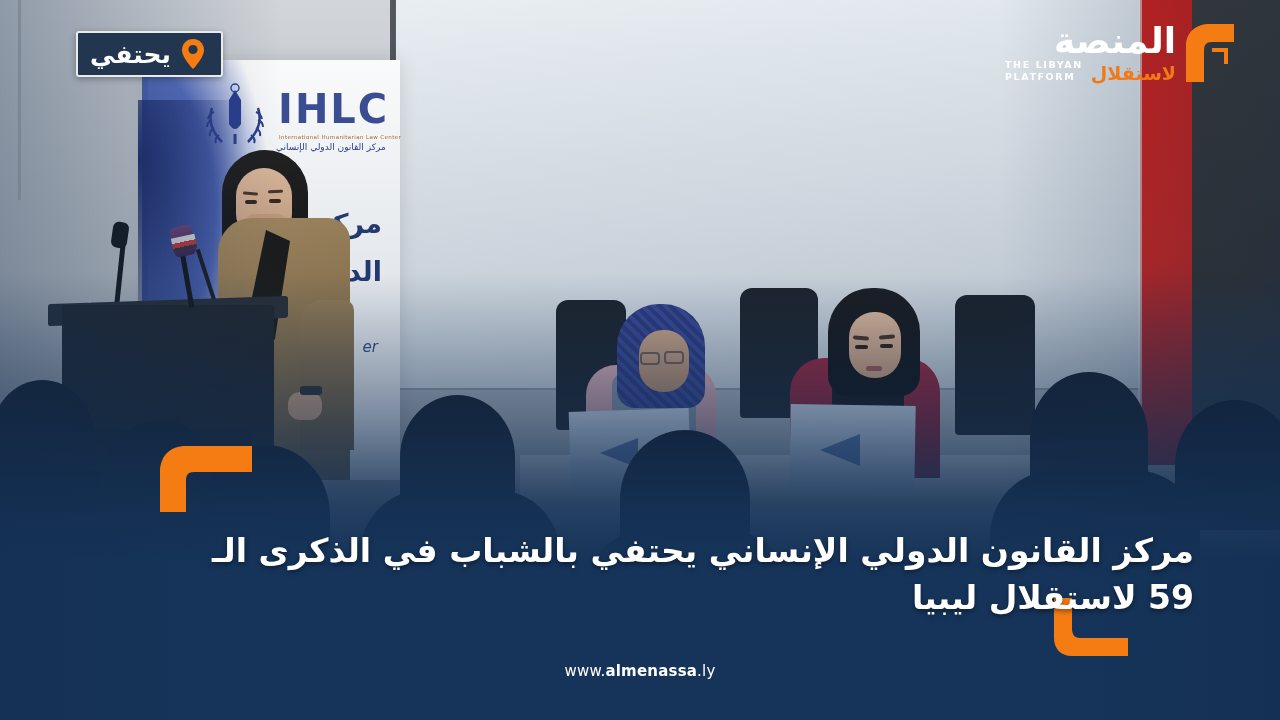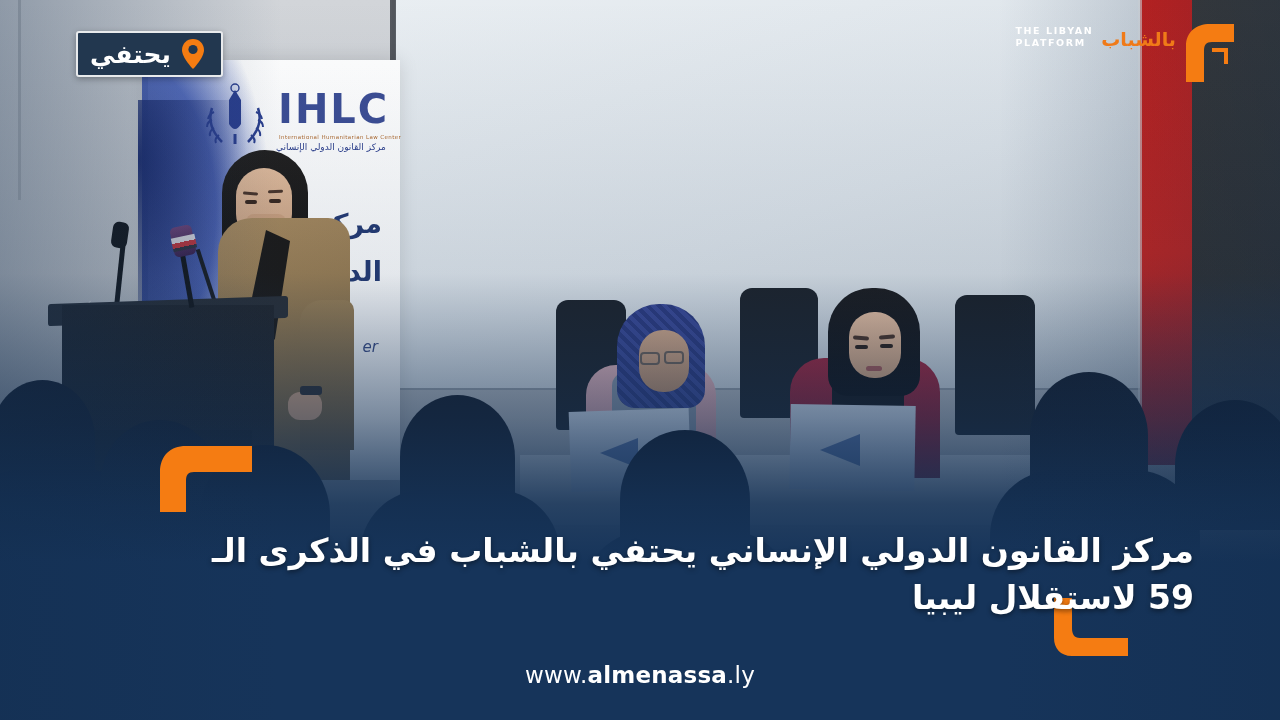--- a/index.html
+++ b/index.html
@@ -342,21 +342,21 @@
 
   .headline{
     position:absolute;right:86px;top:528px;width:1000px;
     text-align:right;direction:rtl;color:#ffffff;
     font-size:33px;font-weight:700;line-height:1.42;
     text-shadow:0 2px 5px rgba(0,0,0,.45);
   }
 
   .site{
     position:absolute;left:0;right:0;top:662px;text-align:center;
-    color:#ffffff;font-size:23px;direction:ltr;letter-spacing:.2px;
+    color:#ffffff;font-size:15px;direction:ltr;letter-spacing:.2px;
     font-weight:400;
   }
   .site b{font-weight:700;}
 </style>
 </head>
 <body>
 
 <div class="stage">
 
   <div class="photo">
@@ -462,26 +462,27 @@
   <div class="loc-badge">
     <svg class="pin" viewBox="0 0 24 30">
       <path d="M12 0C5.8 0 1 4.8 1 11c0 8 11 19 11 19s11-11 11-19C23 4.8 18.2 0 12 0z" fill="#f57c12"></path>
       <circle cx="12" cy="10.5" r="4.6" fill="#22374f"></circle>
     </svg>
     <span class="loc-text">يحتفي</span>
   </div>
 
   <div class="logo">
     <div class="logo-words">
+      <div class="logo-ar-main">المنصة</div>
       <div class="logo-row2">
         <div class="logo-en">
           <span>THE LIBYAN</span>
           <span>PLATFORM</span>
         </div>
-        <div class="logo-ar-sub">بالشباب</div>
+        <div class="logo-ar-sub">لاستقلال</div>
       </div>
     </div>
     <svg class="logo-mark" viewBox="0 0 56 62">
       <path d="M4 24 C4 10 14 2 28 2 L52 2 L52 20 L30 20 C24 20 22 23 22 29 L22 60 L4 60 Z" fill="#f57c12"></path>
       <path d="M30 28 L44 28 L44 42" fill="none" stroke="#f57c12" stroke-width="4"></path>
     </svg>
   </div>
 
   <svg class="bracket-tl" viewBox="0 0 92 66">
     <path d="M0 66 L0 26 C0 10 10 0 26 0 L92 0 L92 26 L34 26 C28 26 26 29 26 35 L26 66 Z" fill="#f57c12"></path>

